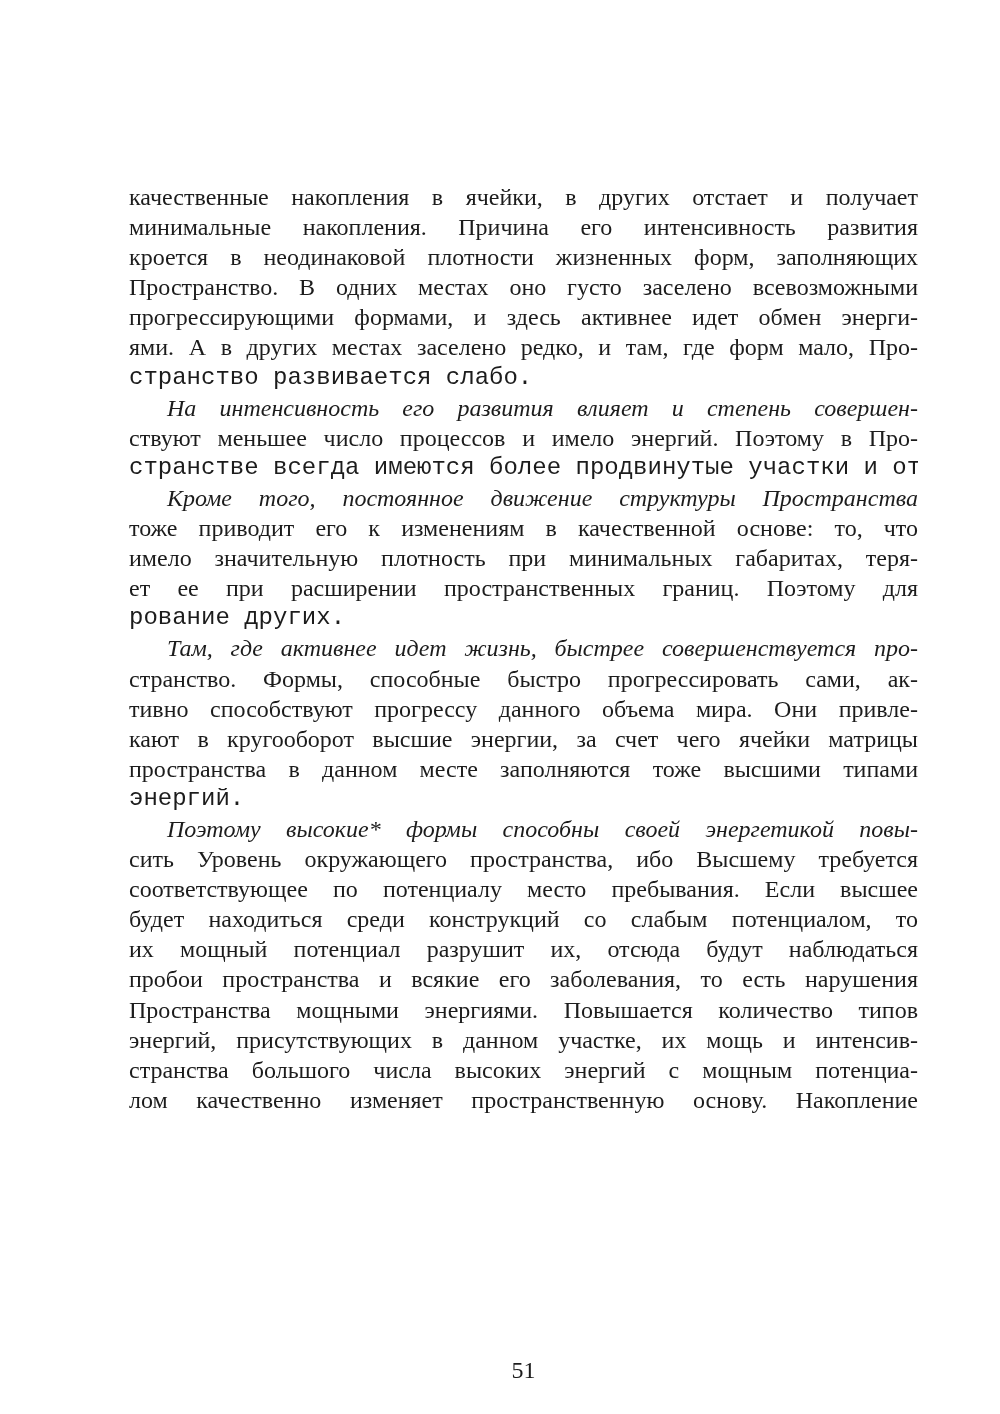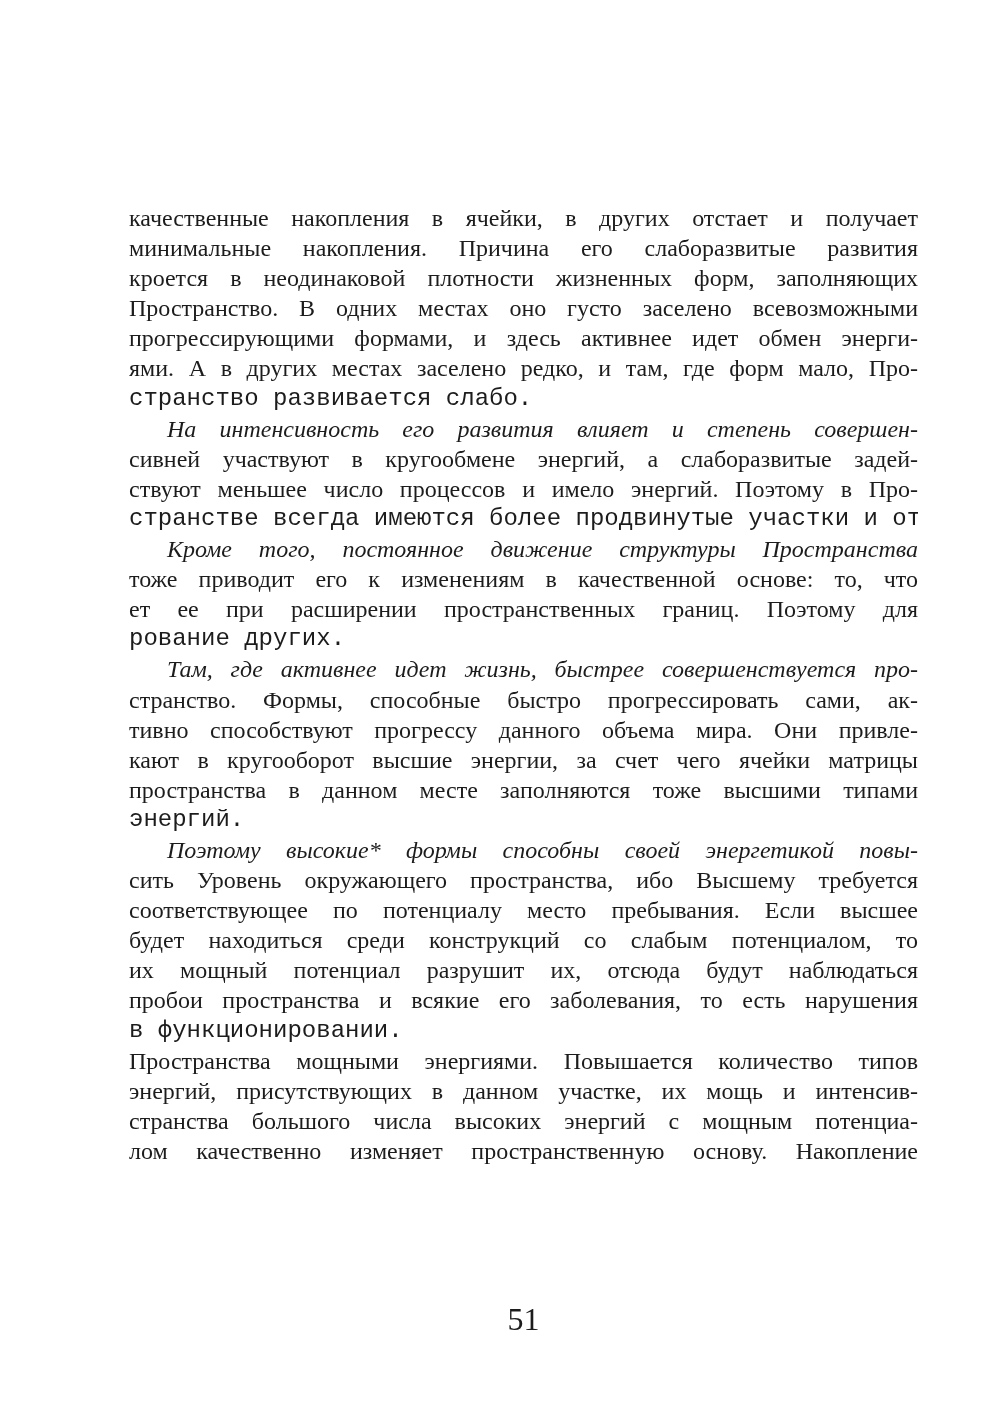--- a/index.html
+++ b/index.html
@@ -17,79 +17,77 @@
     font-family: "Liberation Serif", "DejaVu Serif", serif;
   }
   .textblock {
     position: absolute;
     left: 129px;
     top: 182px;
     width: 789px;
     font-size: 24px;
     line-height: 30.1px;
     color: #1c1c1c;
-    margin-top: 21px;
   }
   .line {
     height: 30.1px;
     text-align: justify;
     text-align-last: justify;
     white-space: nowrap;
     overflow: hidden;
   }
   .line.lastline {
     text-align-last: auto;
     font-family: Liberation Mono, monospace;
   }
   .line.indent {
     padding-left: 38px;
     font-style: italic;
   }
   .pagenum {
     position: absolute;
     left: 129px;
-    top: 1301px;
+    top: 1357px;
     width: 789px;
     text-align: center;
-    font-size: 32px;
+    font-size: 24px;
     color: #1c1c1c;
   }
 </style>
 </head>
 <body>
 
 <div class="page">
   <div class="textblock" id="textblock">
       <div class="line">качественные накопления в ячейки, в других отстает и получает</div>
-      <div class="line">минимальные накопления. Причина его слаборазвитые развития</div>
+      <div class="line">минимальные накопления. Причина его интенсивность развития</div>
       <div class="line">кроется в неодинаковой плотности жизненных форм, заполняющих</div>
       <div class="line">Пространство. В одних местах оно густо заселено всевозможными</div>
       <div class="line">прогрессирующими формами, и здесь активнее идет обмен энерги-</div>
       <div class="line">ями. А в других местах заселено редко, и там, где форм мало, Про-</div>
       <div class="line lastline">странство развивается слабо.</div>
       <div class="line indent">На интенсивность его развития влияет и степень совершен-</div>
-      <div class="line">сивней участвуют в кругообмене энергий, а слаборазвитые задей-</div>
       <div class="line">ствуют меньшее число процессов и имело энергий. Поэтому в Про-</div>
       <div class="line lastline">странстве всегда имеются более продвинутые участки и отсталые.</div>
       <div class="line indent">Кроме того, постоянное движение структуры Пространства</div>
       <div class="line">тоже приводит его к изменениям в качественной основе: то, что</div>
+      <div class="line">имело значительную плотность при минимальных габаритах, теря-</div>
       <div class="line">ет ее при расширении пространственных границ. Поэтому для</div>
       <div class="line lastline">рование других.</div>
       <div class="line indent">Там, где активнее идет жизнь, быстрее совершенствуется про-</div>
       <div class="line">странство. Формы, способные быстро прогрессировать сами, ак-</div>
       <div class="line">тивно способствуют прогрессу данного объема мира. Они привле-</div>
       <div class="line">кают в кругооборот высшие энергии, за счет чего ячейки матрицы</div>
       <div class="line">пространства в данном месте заполняются тоже высшими типами</div>
       <div class="line lastline">энергий.</div>
       <div class="line indent">Поэтому высокие* формы способны своей энергетикой повы-</div>
       <div class="line">сить Уровень окружающего пространства, ибо Высшему требуется</div>
       <div class="line">соответствующее по потенциалу место пребывания. Если высшее</div>
       <div class="line">будет находиться среди конструкций со слабым потенциалом, то</div>
       <div class="line">их мощный потенциал разрушит их, отсюда будут наблюдаться</div>
       <div class="line">пробои пространства и всякие его заболевания, то есть нарушения</div>
-      <div class="line lastline">в функционировании.</div>
       <div class="line">Пространства мощными энергиями. Повышается количество типов</div>
       <div class="line">энергий, присутствующих в данном участке, их мощь и интенсив-</div>
       <div class="line">странства большого числа высоких энергий с мощным потенциа-</div>
       <div class="line">лом качественно изменяет пространственную основу. Накопление</div>
     </div>
   <div class="pagenum">51</div>
 </div>
 
 </body></html>

